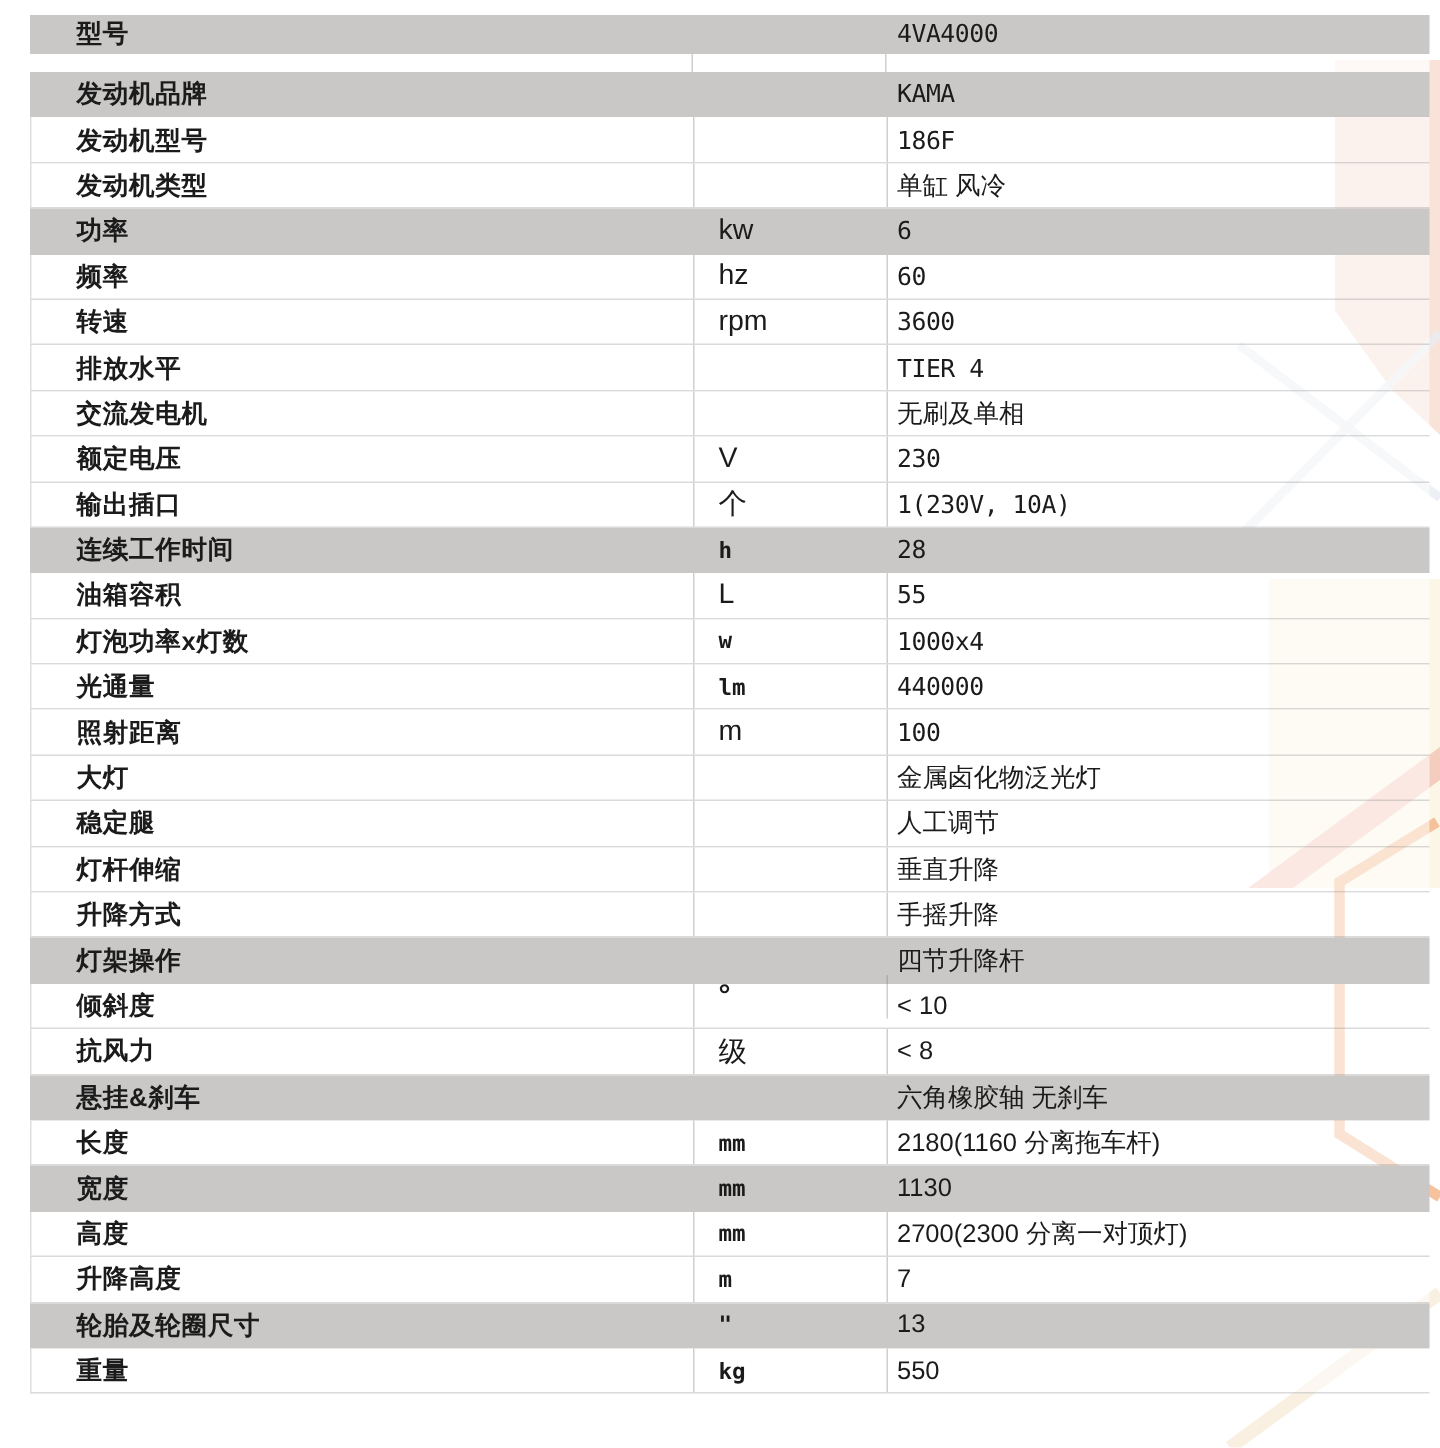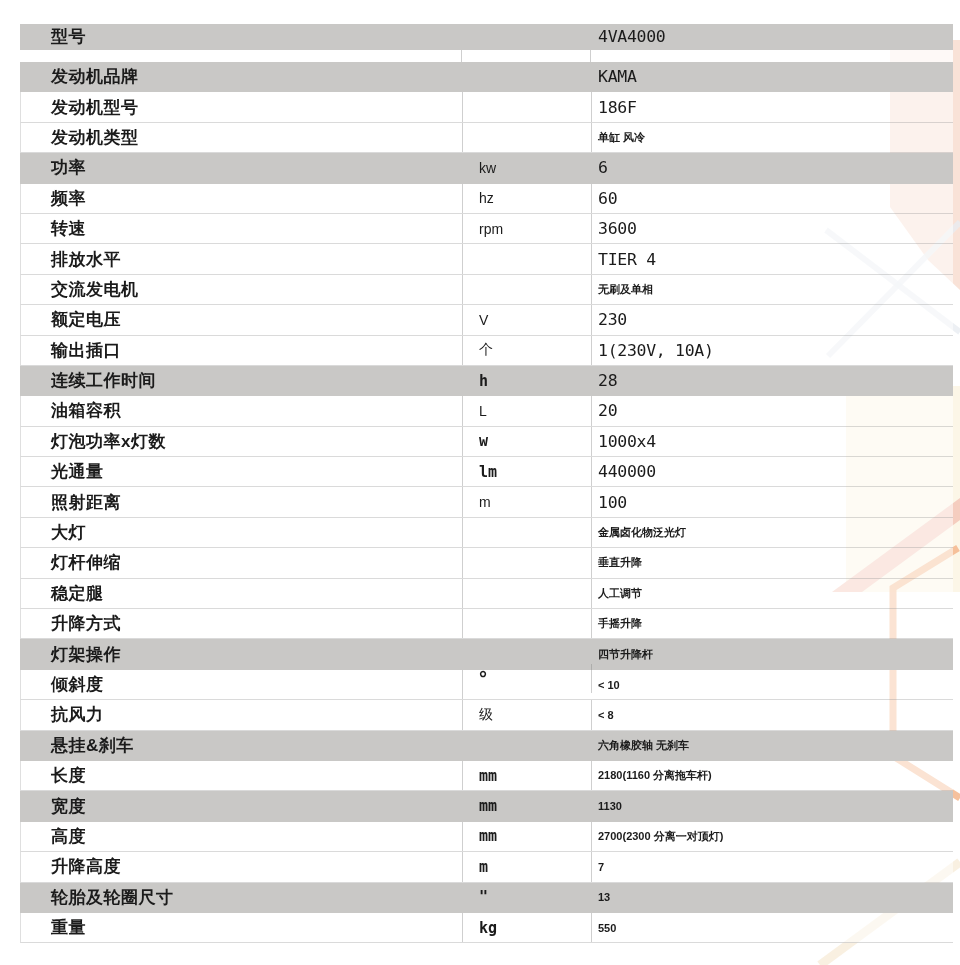--- a/index.html
+++ b/index.html
@@ -23,21 +23,21 @@
   
   .bg{position:absolute;left:0;top:0;width:960px;height:965px;}
   .decor-peach{fill:var(--decor-peach);}
   .decor-cream{fill:var(--decor-cream);}
   .decor-salmon{fill:var(--decor-salmon);}
   .decor-orange-line{stroke:var(--decor-orange);stroke-width:7;fill:none;opacity:.85;}
   .decor-x{stroke:var(--decor-bluegray);stroke-width:6;opacity:.8;}
   .decor-faint-hex{stroke:#f8ecd9;stroke-width:9;fill:none;opacity:.8;}
 
   
-  .spec-table{position:absolute;left:20px;top:24px;width:933px;}
+  .spec-table{position:absolute;left:20px;top:10px;width:933px;}
   .row{
     display:grid;grid-template-columns:442px 129px 362px;
     height:30.4px;box-sizing:border-box;
     background:rgba(255,255,255,0.55);
     border-bottom:1px solid rgba(150,150,150,0.35);
     border-left:1px solid rgba(150,150,150,0.30);
   }
   .row.first{height:26px;}
   .row.shaded{
     background:var(--shade-row);
@@ -50,25 +50,25 @@
   .cell{height:100%;display:flex;align-items:center;box-sizing:border-box;overflow:hidden;}
   .cell-label,.cell-unit{border-right:1px solid var(--divider);}
   .row.shaded .cell-label,.row.shaded .cell-unit{border-right-color:transparent;}
   .row-gap .gcell{height:100%;box-sizing:border-box;}
   .row-gap .gcell.b{border-right:1px solid var(--divider);}
 
   .cell-label{padding-left:30px;font-size:17px;font-weight:700;letter-spacing:.5px;white-space:nowrap;}
   .cell-unit{padding-left:16px;}
   .cell-value{padding-left:6px;white-space:nowrap;}
 
-  .uf-sans{font-size:14px;font-weight:500;}
+  .uf-sans{font-size:19px;font-weight:500;}
   .uf-mono{font-family:"DejaVu Sans Mono","Liberation Mono",monospace;font-size:15px;font-weight:600;}
   .uf-degree{font-size:20px;font-weight:600;transform:translateY(-6px);}
   .vf-mono{font-family:"DejaVu Sans Mono","Liberation Mono",monospace;font-size:16.5px;font-weight:500;letter-spacing:-0.3px;text-align:right;}
-  .vf-cjk{font-size:11px;font-weight:700;}
+  .vf-cjk{font-size:17px;font-weight:400;}
 </style>
 </head>
 <body>
 
 <div class="stage">
 
   <svg class="bg" viewBox="0 0 960 965" xmlns="http://www.w3.org/2000/svg" aria-hidden="true">
 
     <polygon class="decor-peach" points="890,40 960,40 960,290 928,260 890,207"></polygon>
 
@@ -148,21 +148,21 @@
         <div class="cell cell-value vf-mono">1(230V, 10A)</div>
       </div>
       <div class="row shaded">
         <div class="cell cell-label">连续工作时间</div>
         <div class="cell cell-unit uf-mono">h</div>
         <div class="cell cell-value vf-mono">28</div>
       </div>
       <div class="row">
         <div class="cell cell-label">油箱容积</div>
         <div class="cell cell-unit uf-sans">L</div>
-        <div class="cell cell-value vf-mono">20</div>
+        <div class="cell cell-value vf-mono">55</div>
       </div>
       <div class="row">
         <div class="cell cell-label">灯泡功率x灯数</div>
         <div class="cell cell-unit uf-mono">w</div>
         <div class="cell cell-value vf-mono">1000x4</div>
       </div>
       <div class="row">
         <div class="cell cell-label">光通量</div>
         <div class="cell cell-unit uf-mono">lm</div>
         <div class="cell cell-value vf-mono">440000</div>
@@ -171,28 +171,28 @@
         <div class="cell cell-label">照射距离</div>
         <div class="cell cell-unit uf-sans">m</div>
         <div class="cell cell-value vf-mono">100</div>
       </div>
       <div class="row">
         <div class="cell cell-label">大灯</div>
         <div class="cell cell-unit uf-sans"></div>
         <div class="cell cell-value vf-cjk">金属卤化物泛光灯</div>
       </div>
       <div class="row">
+        <div class="cell cell-label">稳定腿</div>
+        <div class="cell cell-unit uf-sans"></div>
+        <div class="cell cell-value vf-cjk">人工调节</div>
+      </div>
+      <div class="row">
         <div class="cell cell-label">灯杆伸缩</div>
         <div class="cell cell-unit uf-sans"></div>
         <div class="cell cell-value vf-cjk">垂直升降</div>
-      </div>
-      <div class="row">
-        <div class="cell cell-label">稳定腿</div>
-        <div class="cell cell-unit uf-sans"></div>
-        <div class="cell cell-value vf-cjk">人工调节</div>
       </div>
       <div class="row">
         <div class="cell cell-label">升降方式</div>
         <div class="cell cell-unit uf-sans"></div>
         <div class="cell cell-value vf-cjk">手摇升降</div>
       </div>
       <div class="row shaded">
         <div class="cell cell-label">灯架操作</div>
         <div class="cell cell-unit uf-sans"></div>
         <div class="cell cell-value vf-cjk">四节升降杆</div>

